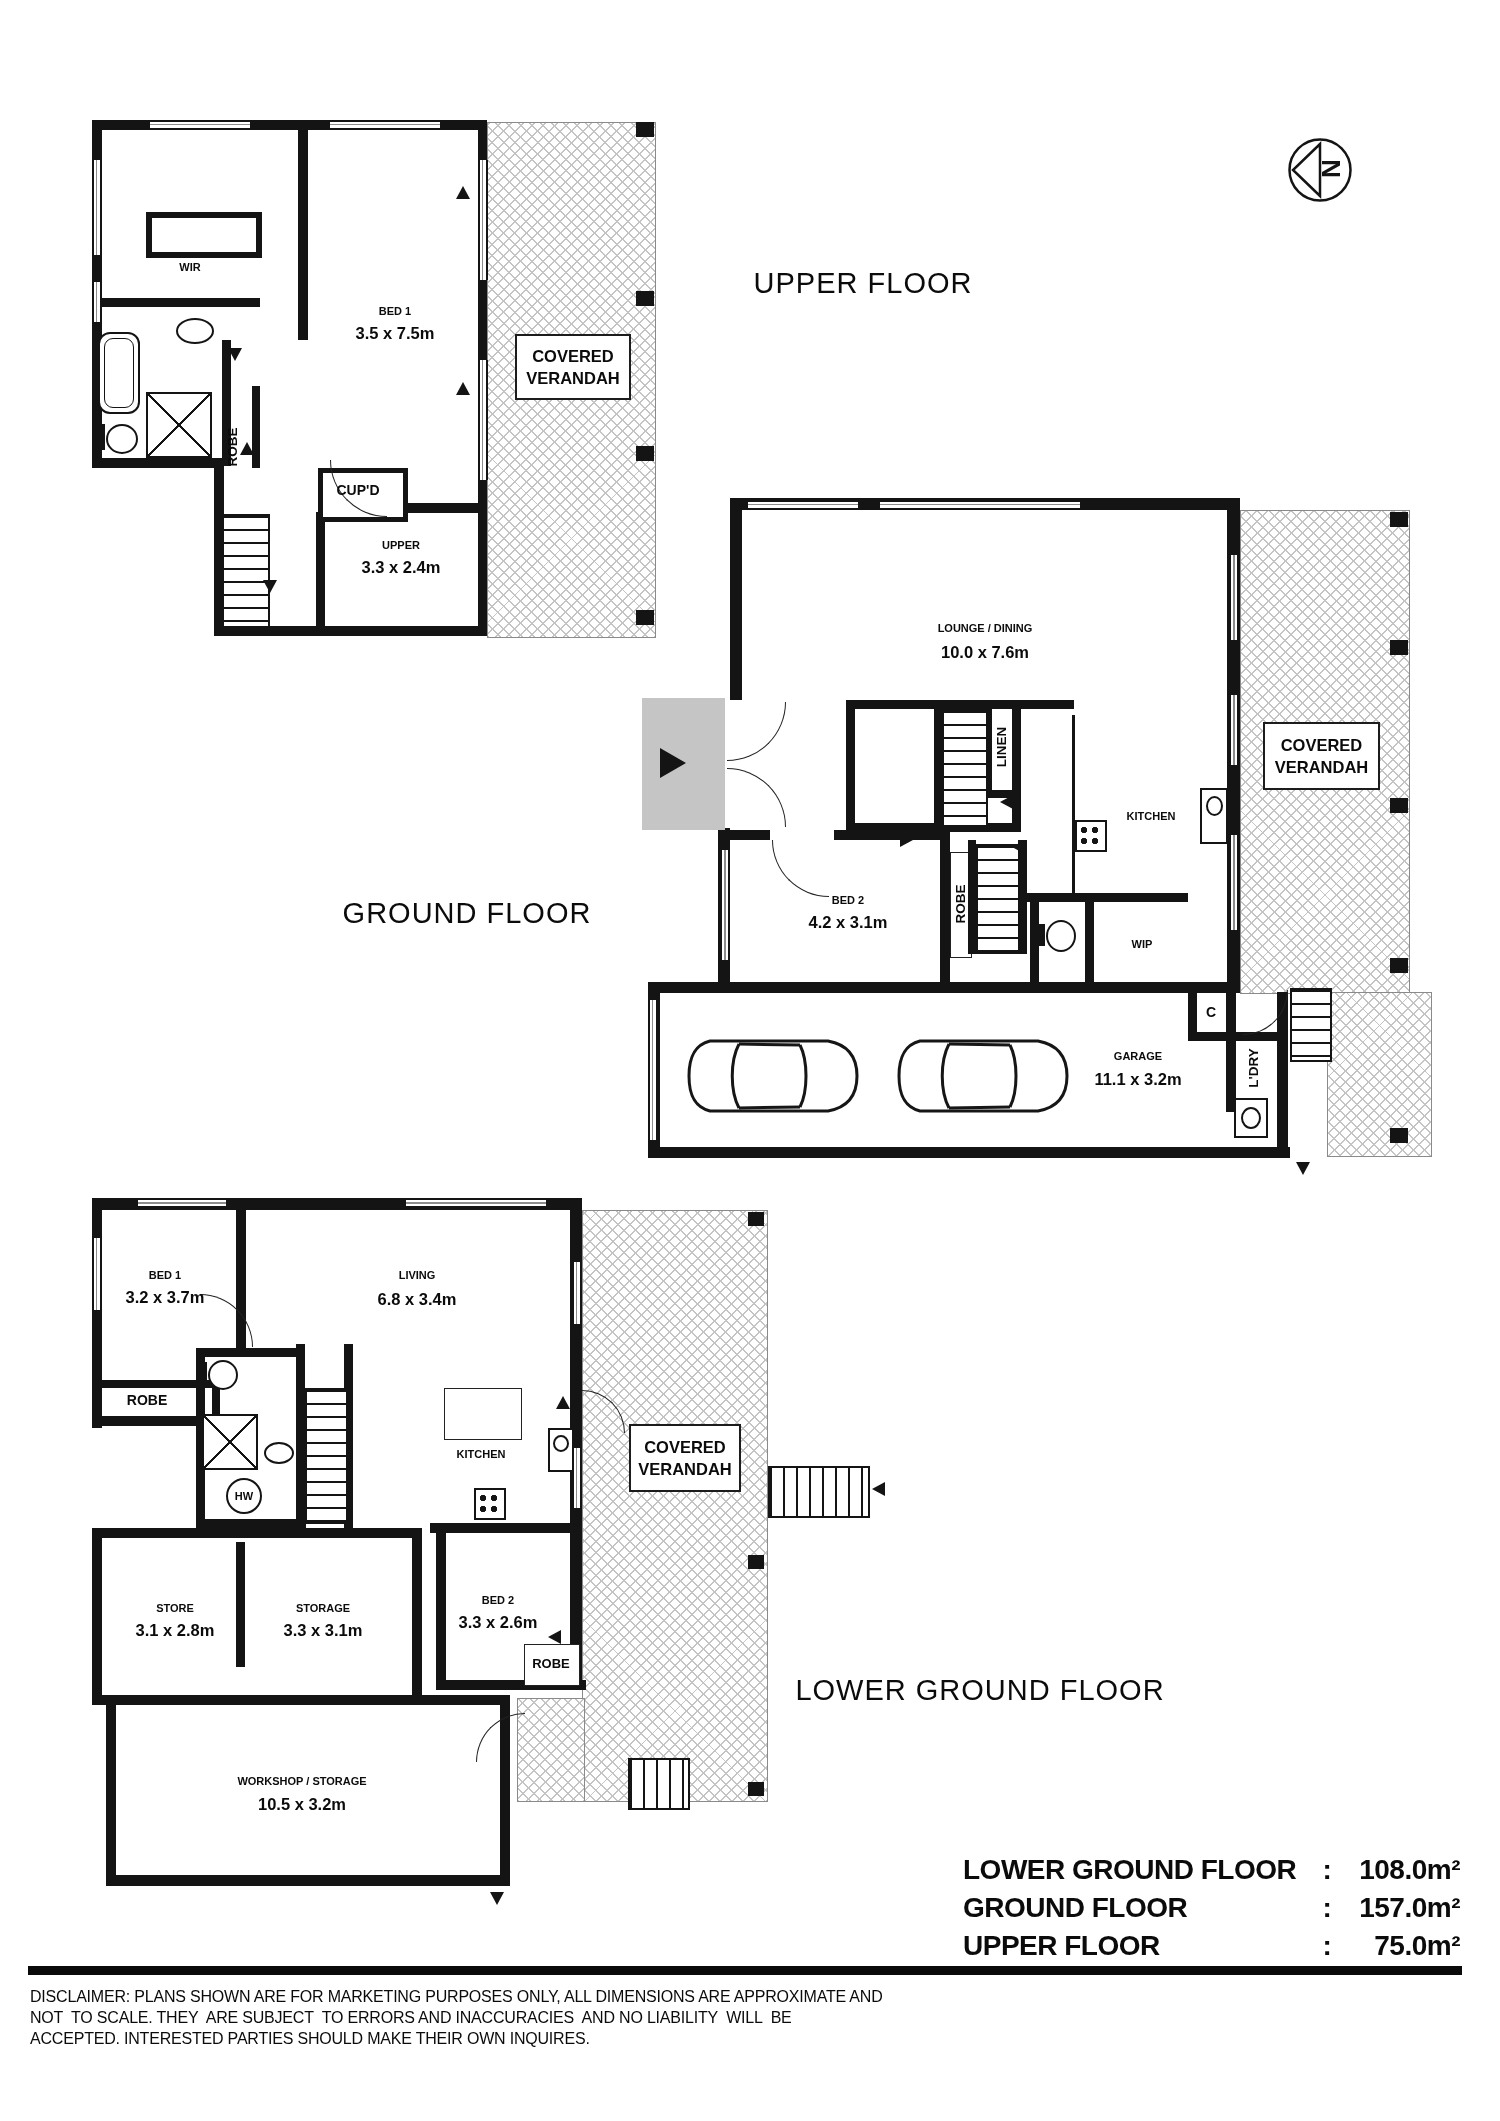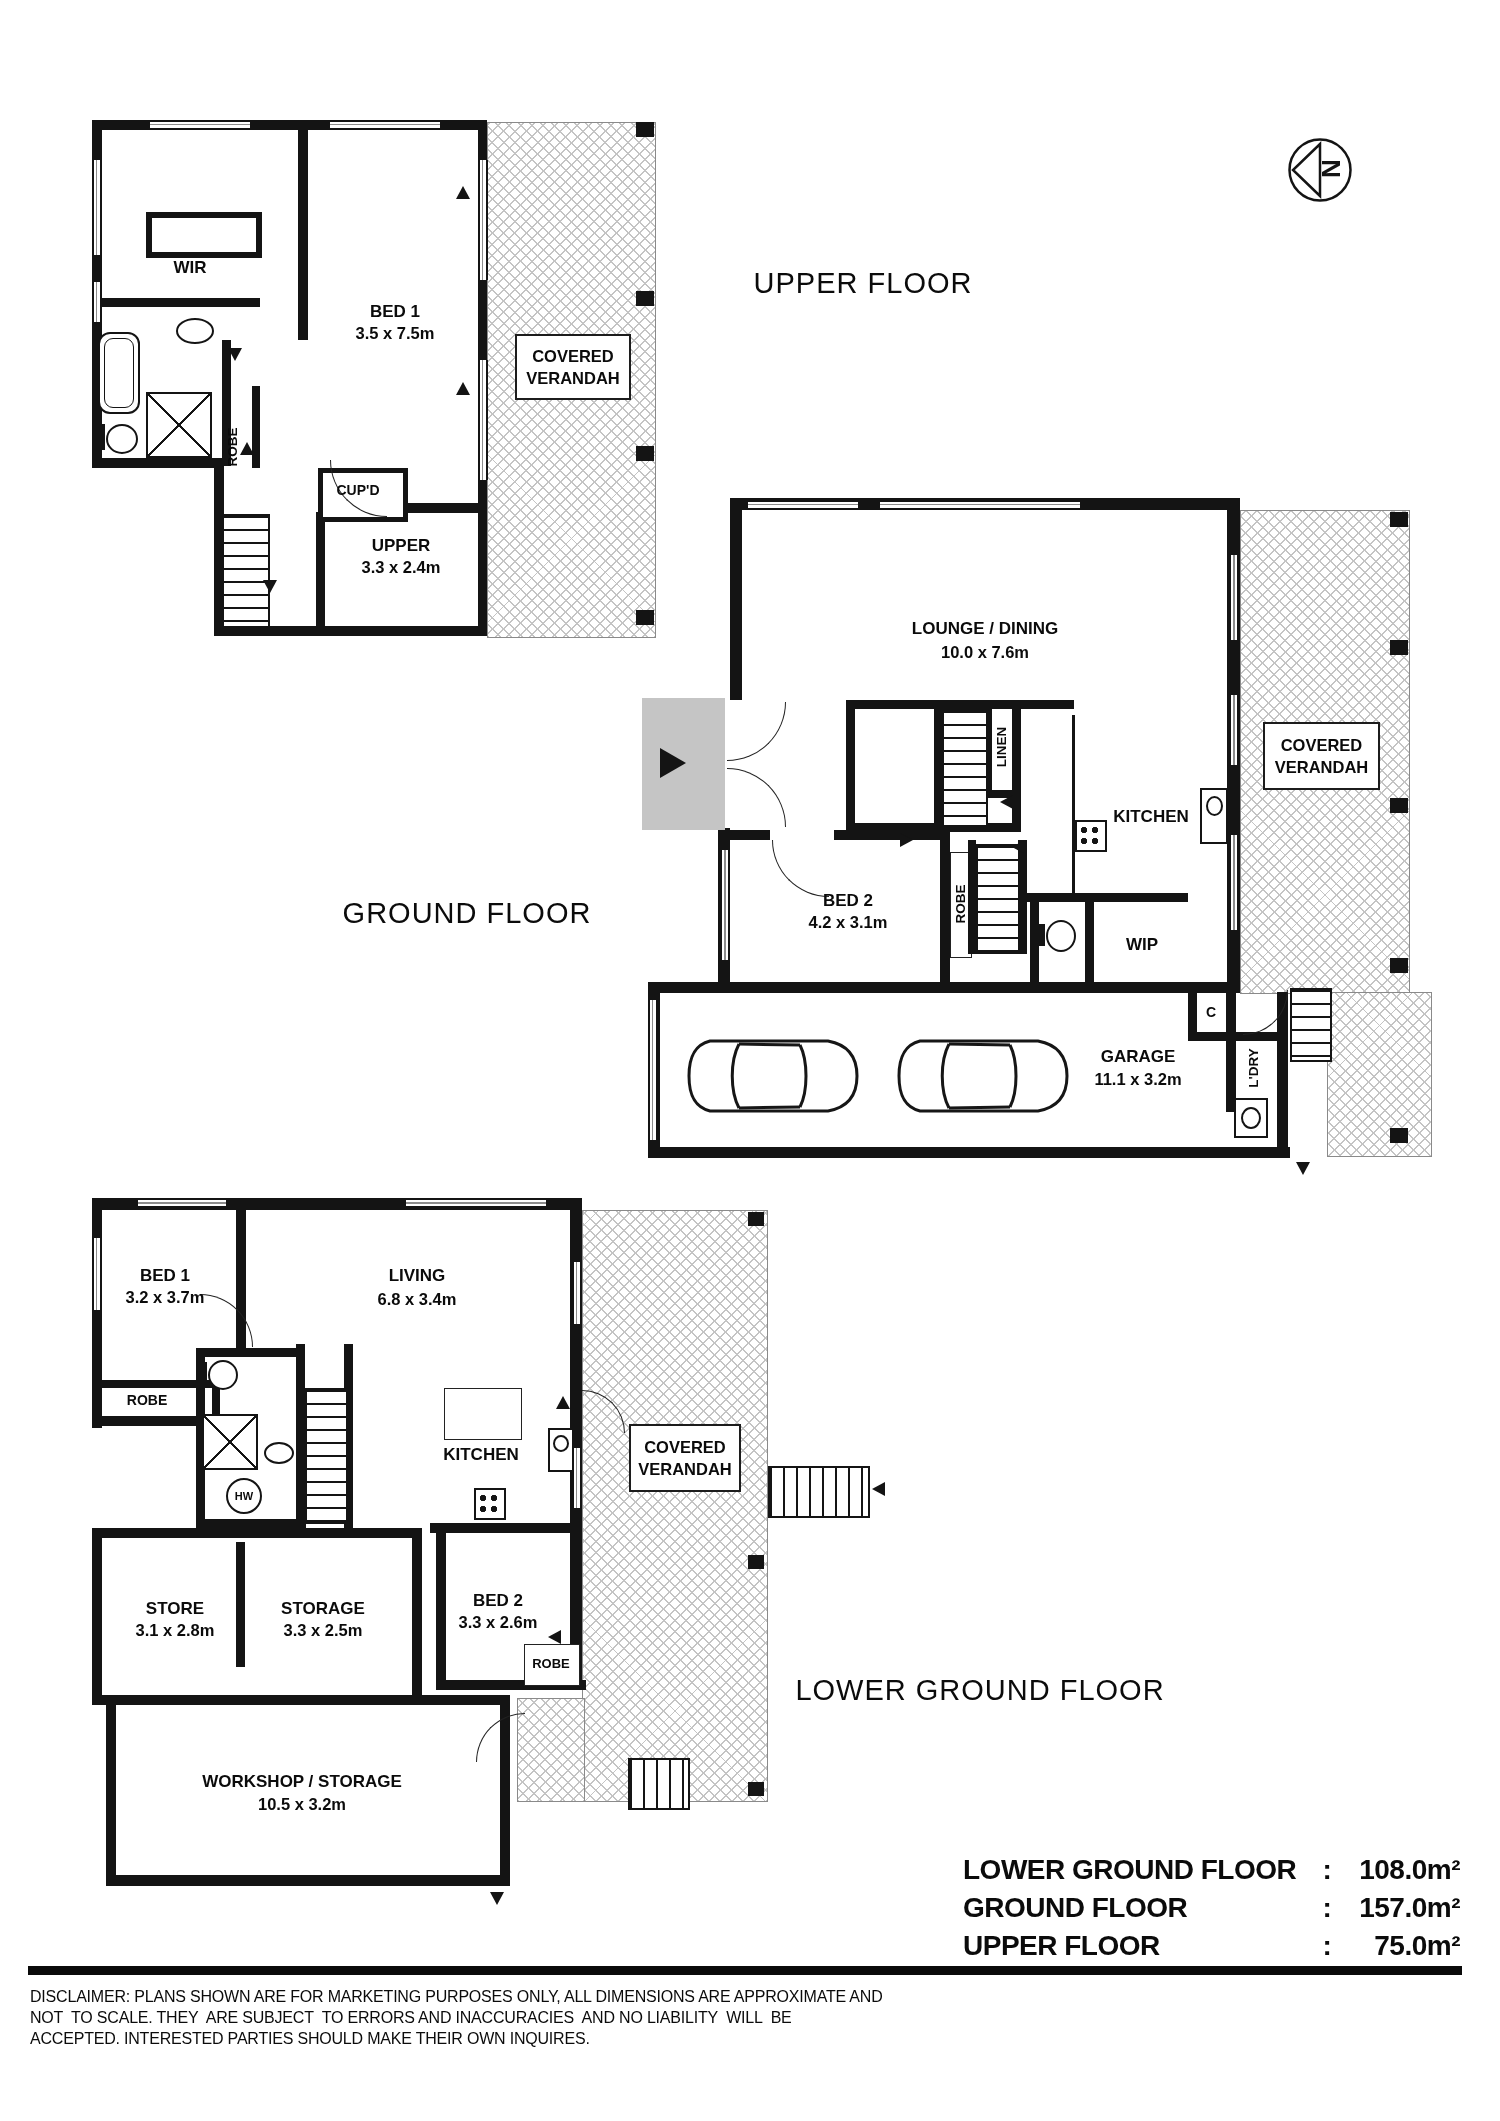--- a/index.html
+++ b/index.html
@@ -26,21 +26,21 @@
   .bathin{position:absolute;inset:4px;border:1.5px solid #141414;border-radius:9px}
   .hwc{position:absolute;border:2px solid #141414;border-radius:50%;background:#fff;
        display:flex;align-items:center;justify-content:center;font-weight:700;font-size:11px}
   .stove{position:absolute;border:2px solid #141414;background:
     radial-gradient(circle 3px at 7px 8px,#141414 97%,transparent),
     radial-gradient(circle 3px at 18px 8px,#141414 97%,transparent),
     radial-gradient(circle 3px at 7px 19px,#141414 97%,transparent),
     radial-gradient(circle 3px at 18px 19px,#141414 97%,transparent) #fff}
   .sinkbox{position:absolute;border:2px solid #141414;background:#fff}
 
-  .lb{position:absolute;transform:translate(-50%,-50%);font-weight:700;font-size:17px;
+  .lb{position:absolute;transform:translate(-50%,-50%);font-weight:700;font-size:11px;
       line-height:1.2;white-space:nowrap;text-align:center}
   .dm{font-size:16.5px}
   .sm{font-size:14px}
   .vlb{position:absolute;transform:translate(-50%,-50%) rotate(-90deg);font-weight:700;
        font-size:13.5px;white-space:nowrap}
   .ftitle{position:absolute;transform:translate(-50%,-50%);font-size:29px;letter-spacing:1px;
           white-space:nowrap}
   .vbox{position:absolute;background:#fff;border:2px solid #1c1c1c;display:flex;flex-direction:column;
         align-items:center;justify-content:center;font-weight:700;font-size:16.5px;line-height:1.35;
         text-align:center;z-index:3}
@@ -333,21 +333,21 @@
     <div class="lb dm" style="left:417px;top:1300px">6.8 x 3.4m</div>
     <div class="lb sm" style="left:147px;top:1400px">ROBE</div>
     <div class="lb" style="left:481px;top:1455px">KITCHEN</div>
     <div class="vbox" style="left:629px;top:1424px;width:108px;height:64px">
       <span>COVERED</span>
       <span>VERANDAH</span>
     </div>
     <div class="lb" style="left:175px;top:1609px">STORE</div>
     <div class="lb dm" style="left:175px;top:1631px">3.1 x 2.8m</div>
     <div class="lb" style="left:323px;top:1609px">STORAGE</div>
-    <div class="lb dm" style="left:323px;top:1631px">3.3 x 2.5m</div>
+    <div class="lb dm" style="left:323px;top:1631px">3.3 x 3.1m</div>
     <div class="lb" style="left:498px;top:1601px">BED 2</div>
     <div class="lb dm" style="left:498px;top:1623px">3.3 x 2.6m</div>
     <div class="lb sm" style="left:551px;top:1664px;font-size:13px">ROBE</div>
     <div class="lb" style="left:302px;top:1782px">WORKSHOP / STORAGE</div>
     <div class="lb dm" style="left:302px;top:1805px">10.5 x 3.2m</div>
     <div class="ftitle" style="left:980px;top:1690px">LOWER GROUND FLOOR</div>
   </div>
 
 
   <div class="areas">

